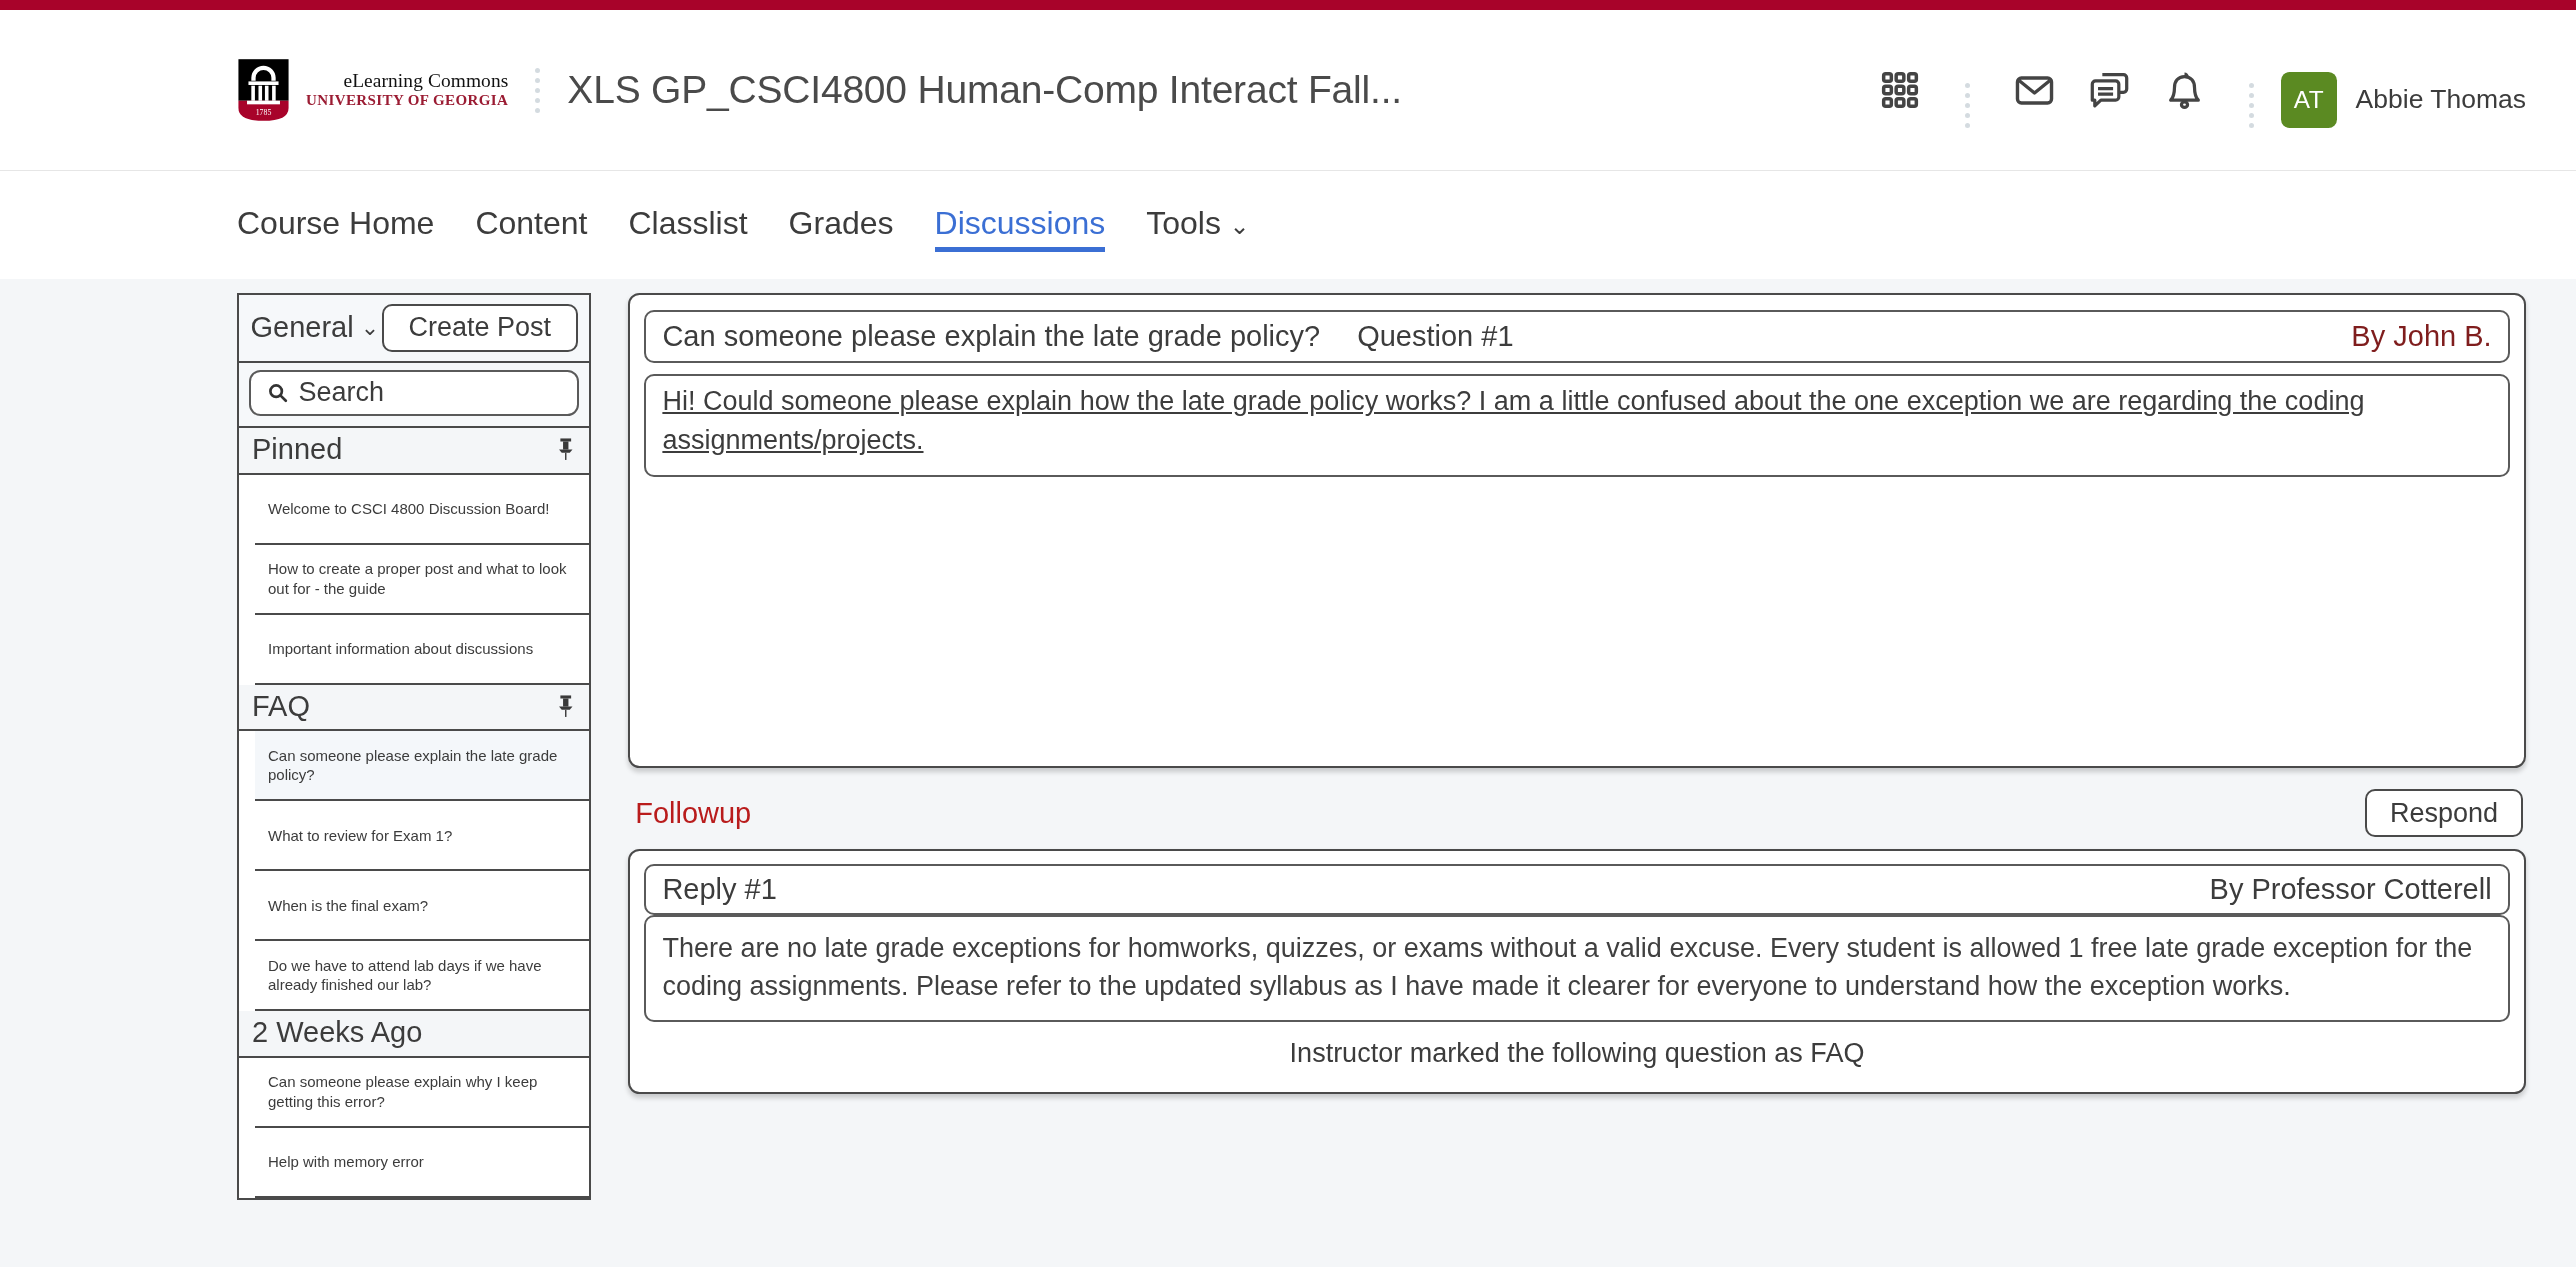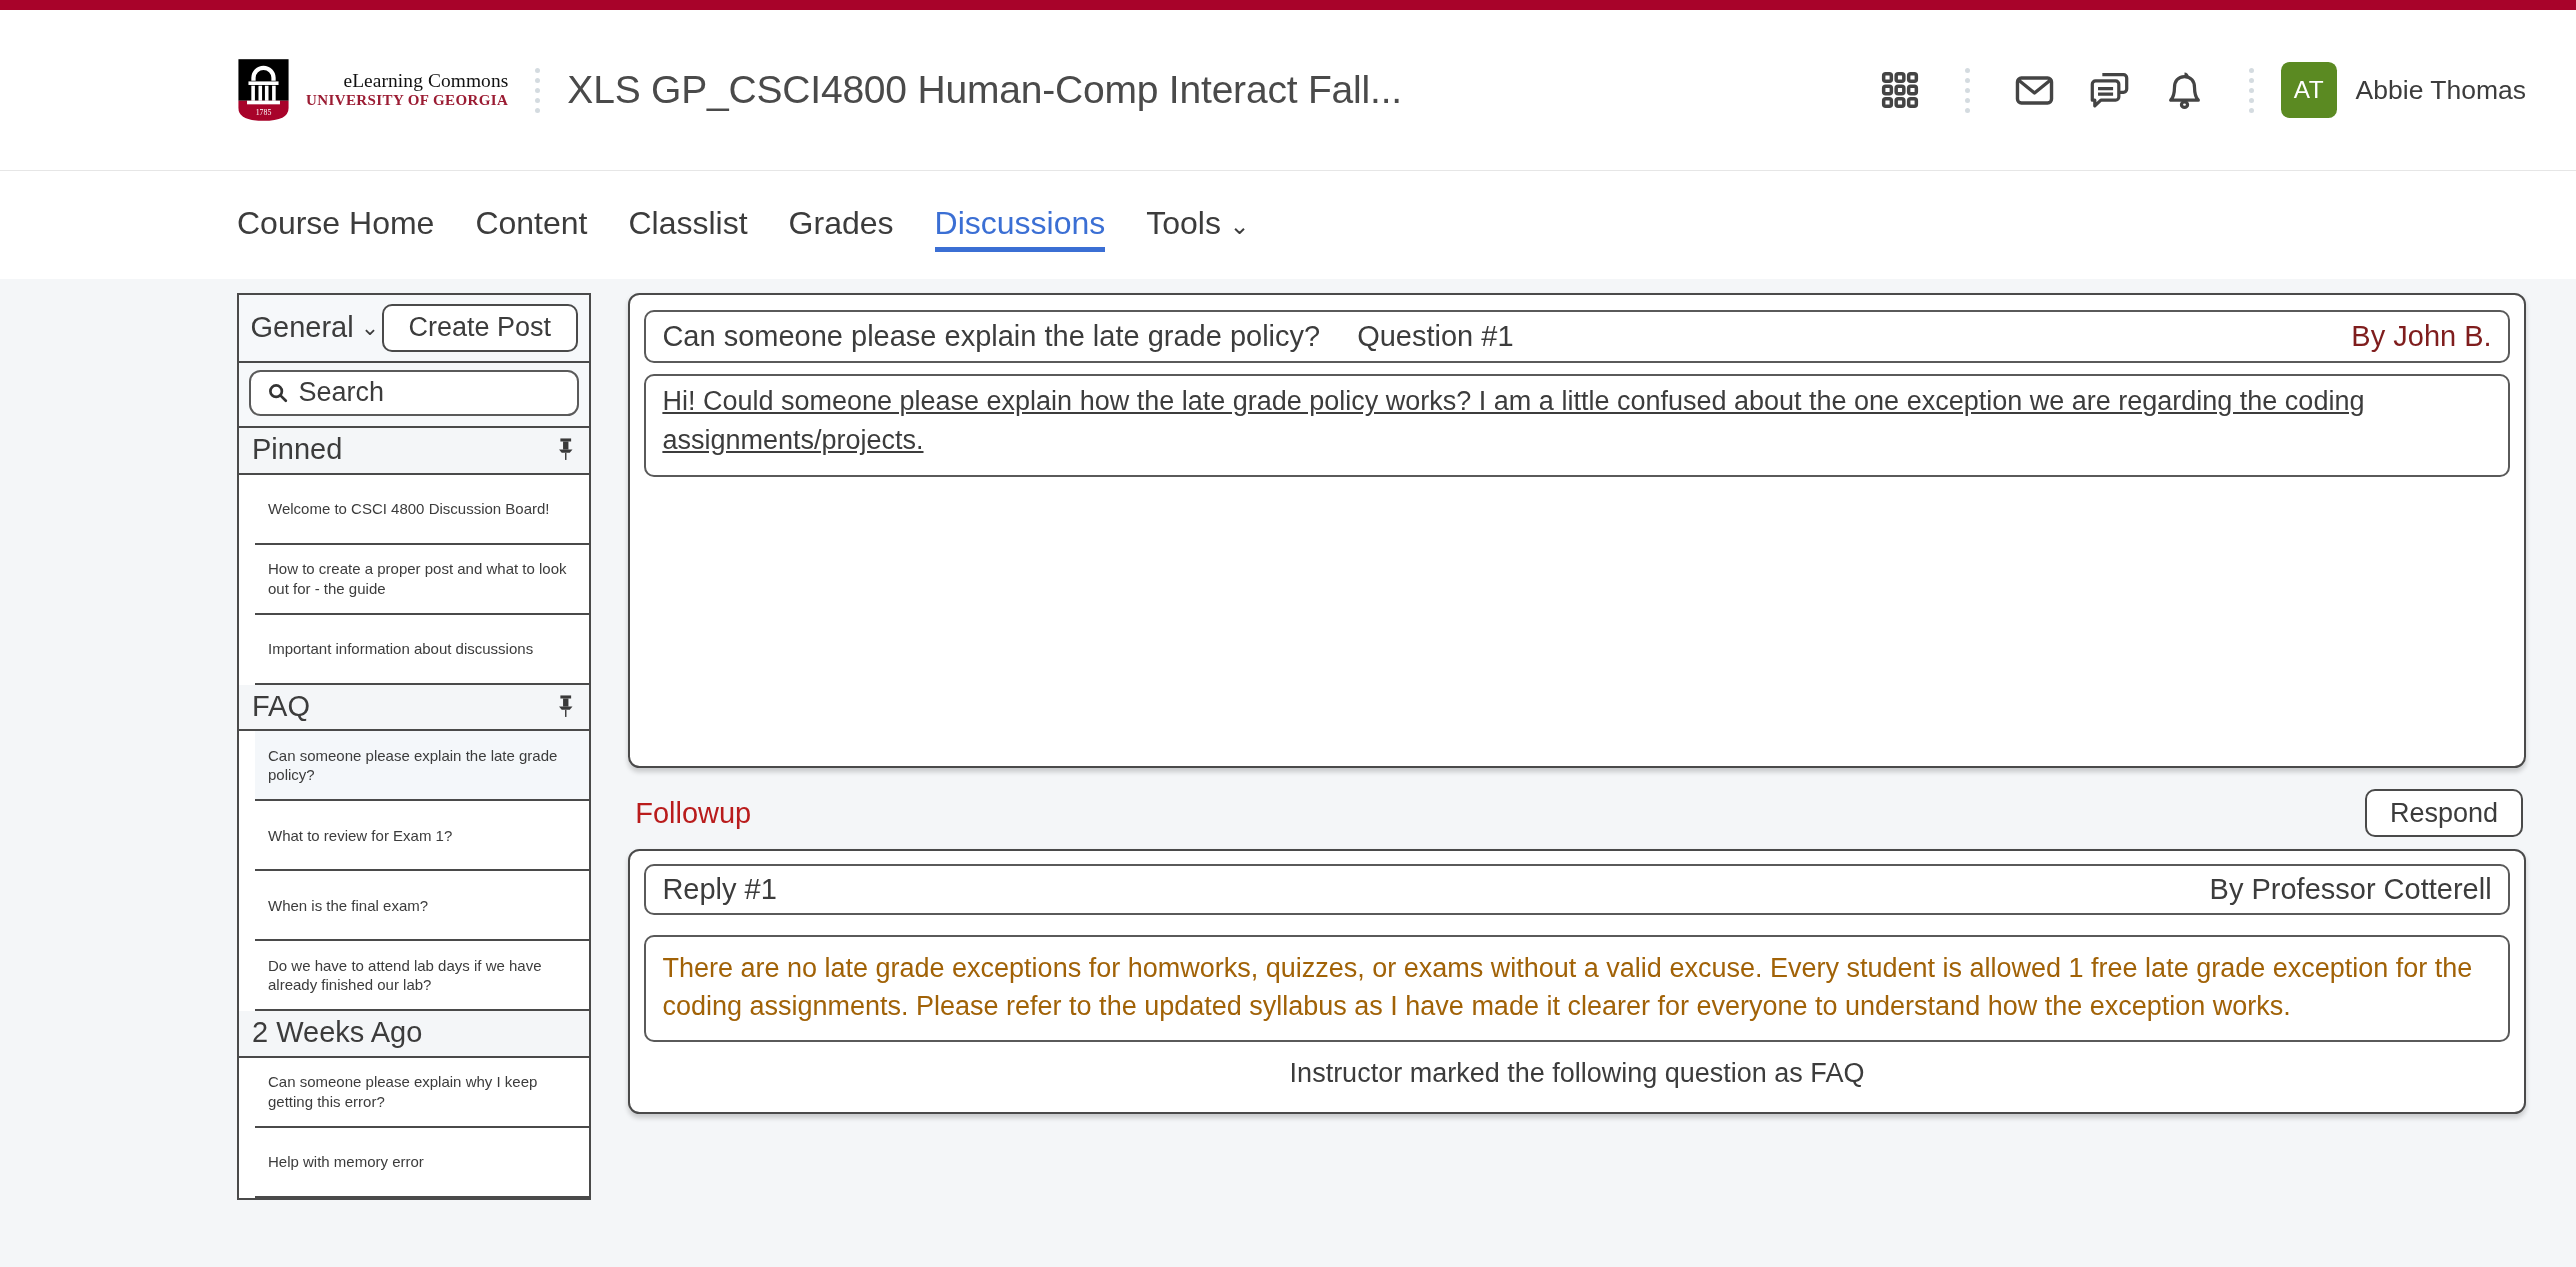--- a/index.html
+++ b/index.html
@@ -28,21 +28,21 @@
     font-family: "Liberation Serif", serif; font-size: 15px; color: #9b1c33;
     letter-spacing: 0.4px; font-weight: bold; margin-top: 2.2px;
   }
   .vdots { display: flex; flex-direction: column; gap: 5px; margin: 0 27px; flex: none; }
   .vdots i { width: 5px; height: 5px; border-radius: 50%; background: #d4dbe0; display: block; }
   .course-title {
     font-size: 39px; color: #4a4a4a; font-weight: 400; white-space: nowrap;
     letter-spacing: -0.2px; flex: none;
   }
   .header-spacer { flex: 1 1 auto; }
-  .hdr-icons { display: flex; align-items: center; gap: 0; flex: none; }
+  .hdr-icons { display: flex; align-items: flex-end; gap: 0; flex: none; }
   .icon-btn {
     width: 75px; height: 75px; display: flex; align-items: center; justify-content: center;
     color: #444; background: none; border: none; cursor: pointer;
   }
   .avatar-wrap { display: flex; align-items: center; gap: 18.7px; flex: none; }
   .avatar {
     width: 56px; height: 56px; border-radius: 8.6px; background: #5b8a22;
     color: #fff; display: flex; align-items: center; justify-content: center;
     font-size: 24.4px; letter-spacing: 0.4px;
   }
@@ -149,22 +149,22 @@
   }
 
   .reply-card { padding: 13px 14.4px 17px; }
   .r-head {
     border: 2.2px solid #5a5a5a; border-radius: 10px; display: flex;
     align-items: center; justify-content: space-between; padding: 7.2px 16px;
   }
   .r-label { font-size: 29px; color: #3c3c3c; }
   .r-author { font-size: 29px; color: #3c3c3c; }
   .r-body {
-    margin-top: 20px; border: 2.2px solid #5a5a5a; border-radius: 10px;
-    padding: 11.5px 16px 14.4px; font-size: 27px; color: #a16207; line-height: 1.42;
+    margin-top: 0; border: 2.2px solid #5a5a5a; border-radius: 10px;
+    padding: 11.5px 16px 14.4px; font-size: 27px; color: #404040; line-height: 1.42;
   }
   .faq-note { text-align: center; font-size: 27px; color: #3c3c3c; padding: 16px 0 5.7px; }
 </style>
 </head>
 <body>
 
 <div class="crimson-bar"></div>
 
 <div class="global-header">
 

